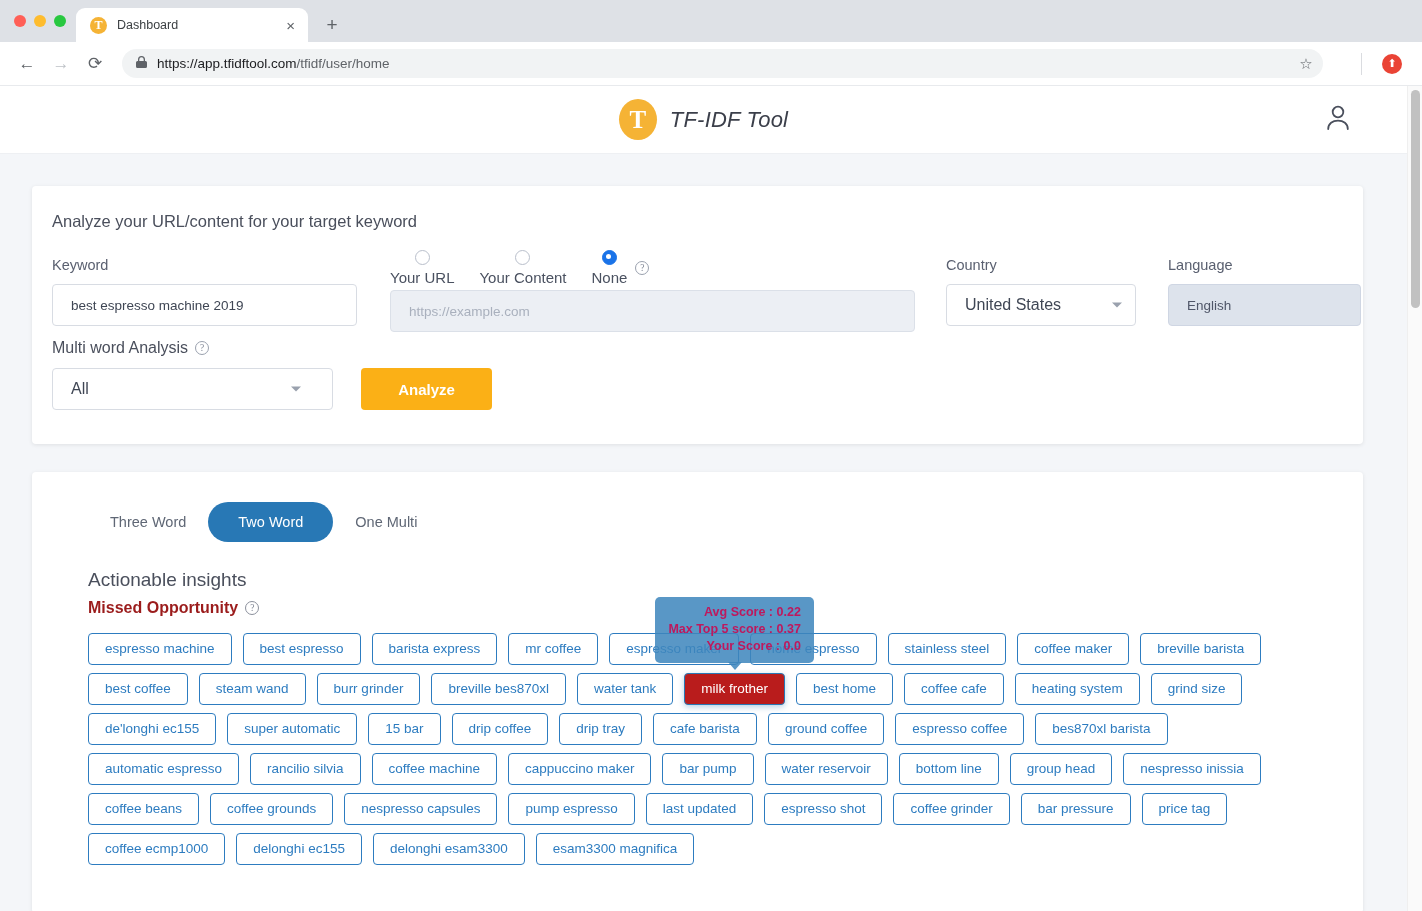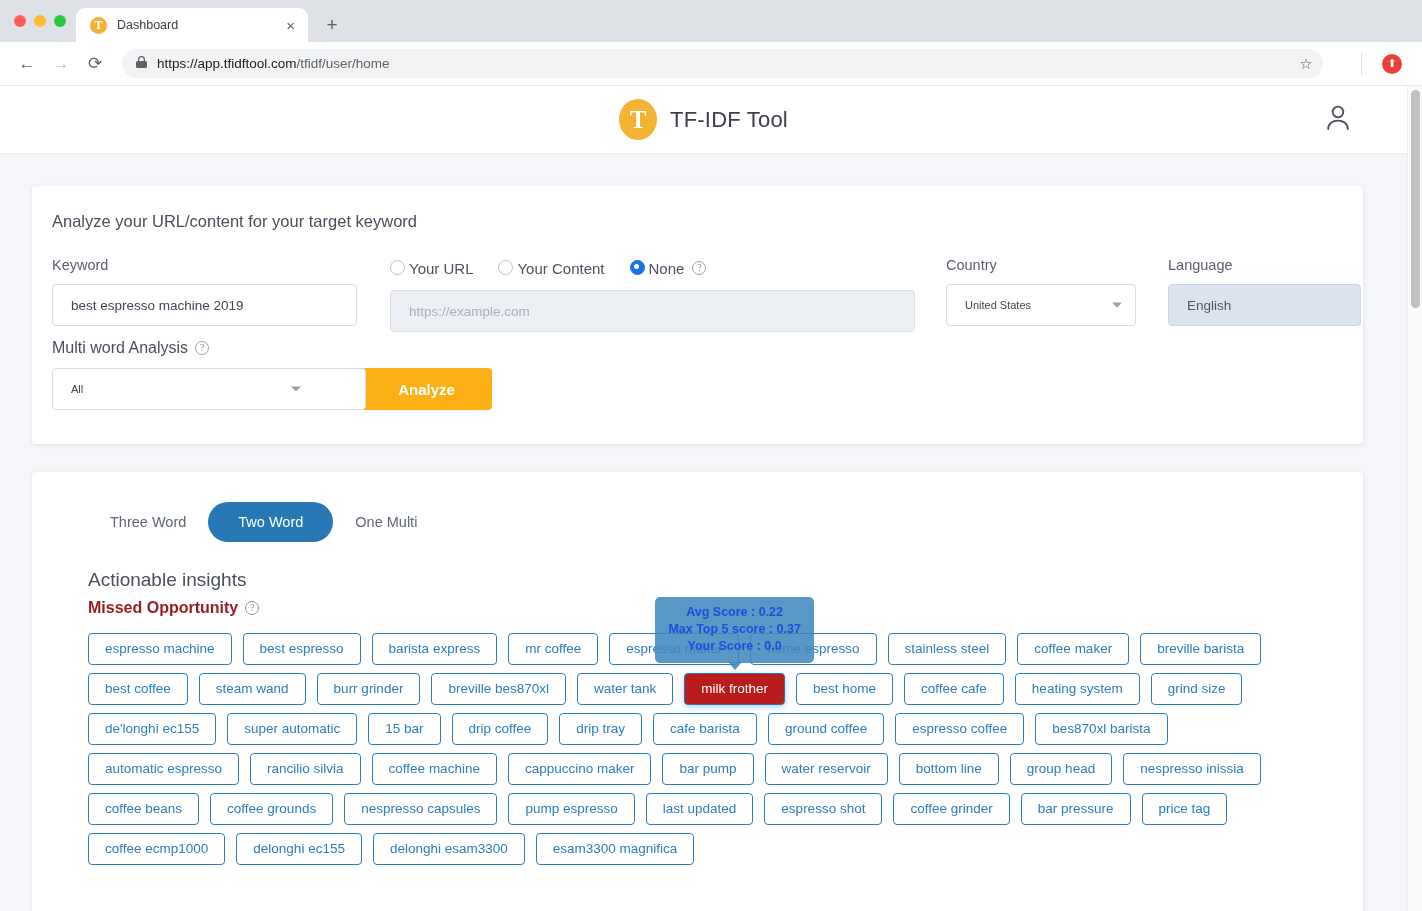--- a/index.html
+++ b/index.html
@@ -96,21 +96,21 @@
     display: flex; align-items: center; justify-content: center;
     position: relative; border-bottom: 1px solid #eef0f3;
   }
   .brand { display: flex; align-items: center; gap: 13px; }
   .brand-logo {
     width: 38px; height: 41px; border-radius: 50%;
     background: #f5b335; color: #fff;
     display: flex; align-items: center; justify-content: center;
     font-family: "Liberation Serif", serif; font-size: 25px; font-weight: 700;
   }
-  .brand-name { font-size: 22px; color: #3b3f4a; letter-spacing: .2px; }
+  .brand-name { font-size: 22px; color: #3b3f4a; letter-spacing: .2px; font-style: italic; }
   .user-icon {
     position: absolute; right: 56px; top: 50%; transform: translateY(-50%);
     color: #4a4f5c; cursor: pointer;
   }
 
   .card {
     background: #fff; border-radius: 4px;
     box-shadow: 0 1px 4px rgba(0,0,0,.09);
     margin: 32px 44px 0 32px;
   }
@@ -126,21 +126,21 @@
   .col-keyword { width: 305px; margin-left: 0; }
   .input-box {
     width: 305px; height: 42px; border: 1px solid #d8dce3; border-radius: 4px;
     background: #fff; font-size: 13.5px; color: #3f4654;
     padding: 0 18px; font-family: "Liberation Sans", sans-serif;
   }
   .input-box::placeholder { color: #a5abb8; }
 
   .col-source { margin-left: 33px; width: 525px; }
   .radio-row { display: flex; align-items: center; gap: 0; height: 22px; margin-bottom: 11px; }
-  .radio-item { display: flex; align-items: flex-start; gap: 4px; margin-right: 25px; cursor: pointer; }
+  .radio-item { display: flex; align-items: center; gap: 4px; margin-right: 25px; cursor: pointer; flex-direction: column; }
   .radio {
     width: 15px; height: 15px; border-radius: 50%; border: 1.6px solid #b9bfcb; background: #fff;
     flex: none;
   }
   .radio.checked {
     border-color: #1a73e8; background: #1a73e8; position: relative;
   }
   .radio.checked::after {
     content: ""; position: absolute; width: 5px; height: 5px; border-radius: 50%;
     background: #fff; top: 3.2px; left: 3.2px;
@@ -149,21 +149,21 @@
   .url-input {
     width: 525px; height: 42px; border: 1px solid #dbe0e8; border-radius: 4px;
     background: #eceff4; font-size: 13.5px; color: #9aa1b0;
     padding: 0 18px; font-family: "Liberation Sans", sans-serif;
   }
   .url-input::placeholder { color: #a9b0bd; }
 
   .col-country { margin-left: 31px; width: 190px; }
   .select-box {
     width: 190px; height: 42px; border: 1px solid #d8dce3; border-radius: 4px;
-    background: #fff; font-size: 11px; color: #3f4654;
+    background: #fff; font-size: 16px; color: #3f4654;
     padding: 0 30px 0 18px; appearance: none;
     font-family: "Liberation Sans", sans-serif;
     position: relative;
     display: flex; align-items: center;
   }
   .select-wrap { position: relative; }
   .caret {
     position: absolute; right: 14px; top: 50%; transform: translateY(-50%);
     width: 0; height: 0; border-left: 5px solid transparent; border-right: 5px solid transparent;
     border-top: 5px solid #9aa1ae; pointer-events: none;
@@ -173,21 +173,21 @@
   .lang-box {
     width: 193px; height: 42px; border: 1px solid #cfd6e3; border-radius: 4px;
     background: #dde3ec; font-size: 13.5px; color: #4f5668;
     padding: 0 18px; display: flex; align-items: center;
   }
 
   .multi-row { margin-top: 7px; }
   .multi-label { font-size: 16px; color: #4a4f5c; display: flex; align-items: center; gap: 7px; }
   .multi-controls { display: flex; align-items: center; margin-top: 11px; gap: 46px; }
   .select-all { width: 263px; }
-  .select-all .select-box { width: 314px; }
+  .select-all .select-box { width: 281px; }
   .btn-analyze {
     width: 131px; height: 42px; background: #fbb016; color: #fff;
     border: none; border-radius: 4px; font-size: 15px; font-weight: 700;
     cursor: pointer; font-family: "Liberation Sans", sans-serif;
   }
 
   .help-icon {
     width: 14px; height: 14px; border-radius: 50%; border: 1.3px solid #9aa1ae;
     color: #7b8291; font-size: 9.5px; display: inline-flex;
     align-items: center; justify-content: center; flex: none;
@@ -217,23 +217,23 @@
     font-size: 13.5px; padding: 8px 16px; background: #fff;
     white-space: nowrap; cursor: pointer; line-height: 14px;
   }
   .tag.selected {
     background: #b91c1c; color: #fff; border-color: #2878b5;
     box-shadow: 0 2px 6px rgba(40,120,181,.35);
   }
 
   .tooltip {
     position: absolute; z-index: 20;
-    background: rgba(62,134,189,.86); color: #1d4ed8;
+    background: rgba(62,134,189,.86); color: #be185d;
     border-radius: 5px; padding: 7px 13px 8px;
-    text-align: center; font-size: 12.5px; font-weight: 700; line-height: 17px;
+    text-align: right; font-size: 12.5px; font-weight: 700; line-height: 17px;
     white-space: nowrap;
   }
   .tooltip::after {
     content: ""; position: absolute; bottom: -7px; left: 50%; transform: translateX(-50%);
     border-left: 7px solid transparent; border-right: 7px solid transparent;
     border-top: 8px solid rgba(62,134,189,.86);
   }
 </style>
 </head>
 <body>

